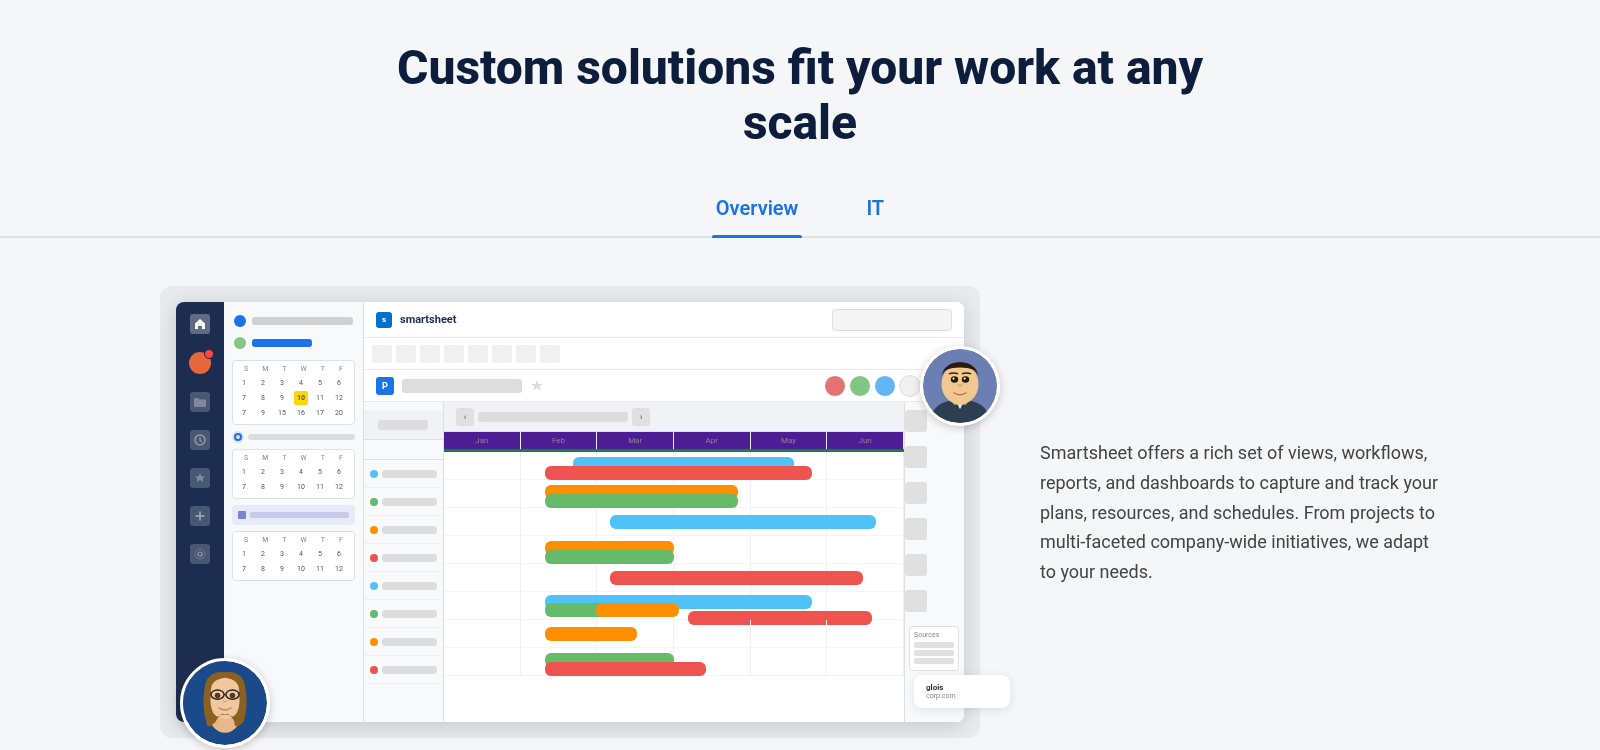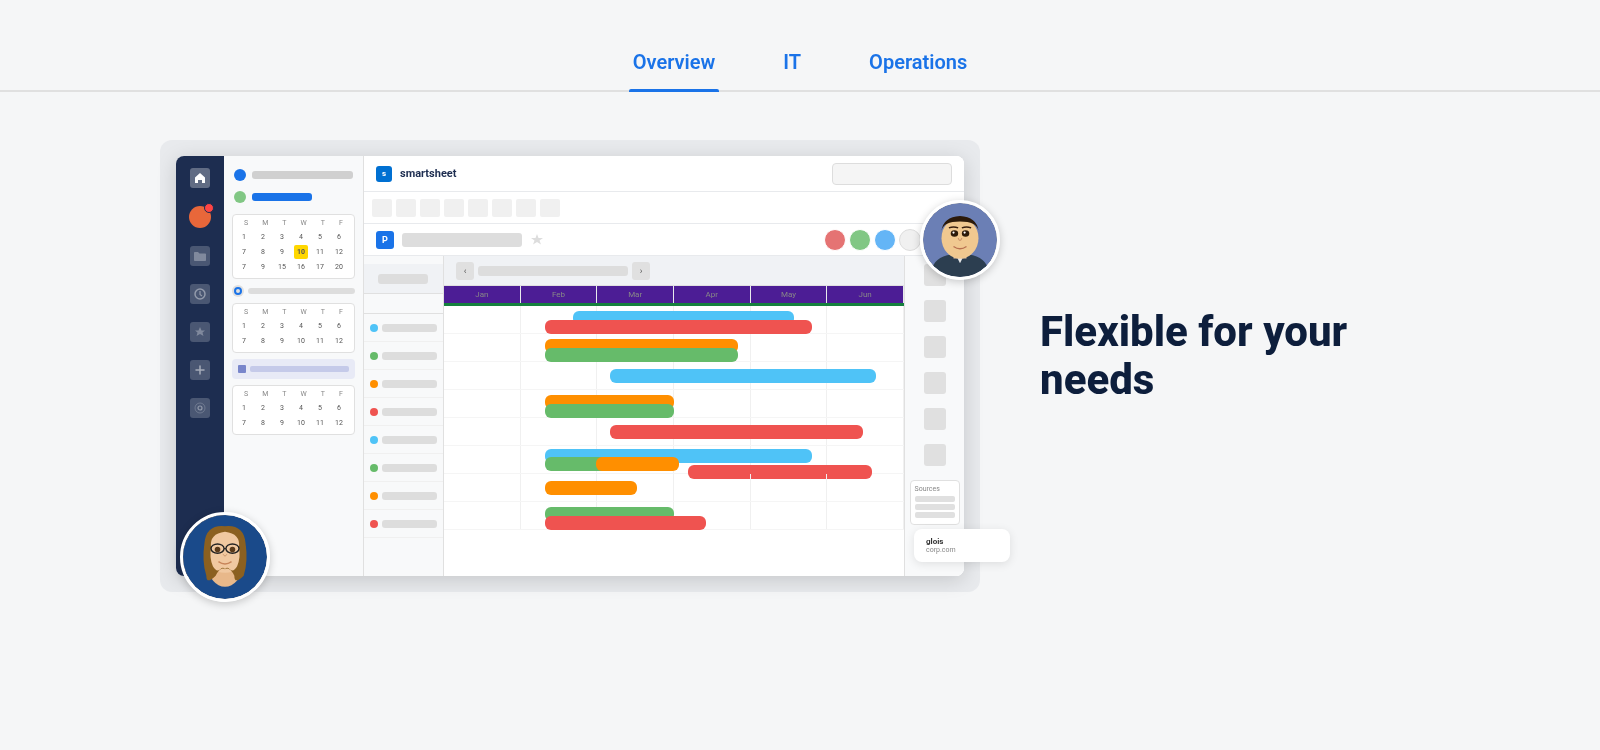--- a/index.html
+++ b/index.html
@@ -508,21 +508,21 @@
     }
 
     
     .right-panel {
       width: 60px;
       background: #f8f9fa;
       border-left: 1px solid #e0e0e0;
       padding: 8px 0;
       display: flex;
       flex-direction: column;
-      align-items: center;
+      align-items: flex-start;
       gap: 14px;
       flex-shrink: 0;
     }
 
     .right-icon {
       width: 22px;
       height: 22px;
       border-radius: 3px;
       background: #e0e0e0;
     }
@@ -622,25 +622,25 @@
       font-size: 18px;
       color: #444;
       line-height: 1.65;
     }
   </style>
 </head>
 <body>
 
 <div class="page-wrapper">
 
+  <h1 class="main-title">Custom solutions fit your work at any scale</h1>
 
   <nav class="tabs-bar">
     <div class="tab-item active">Overview</div>
     <div class="tab-item">IT</div>
-    <div class="tab-item">Operations</div>
   </nav>
 
   <div class="content-area">
 
     <div class="mockup-container">
       <div class="mockup-bg">
         <div class="app-window">
 
           <div class="sidebar">
             <div class="sidebar-icon home">
@@ -1061,17 +1061,17 @@
       </div>
 
       <div class="info-card">
         <div class="info-name">glois</div>
         <div style="font-size:7px;color:#888;">corp.com</div>
       </div>
 
     </div>
 
     <div class="right-text">
-      <h2 class="right-title">Flexible for your needs</h2>
+      <p class="right-description">Smartsheet offers a rich set of views, workflows, reports, and dashboards to capture and track your plans, resources, and schedules. From projects to multi-faceted company-wide initiatives, we adapt to your needs.</p>
     </div>
 
   </div>
 </div>
 
 </body></html>

